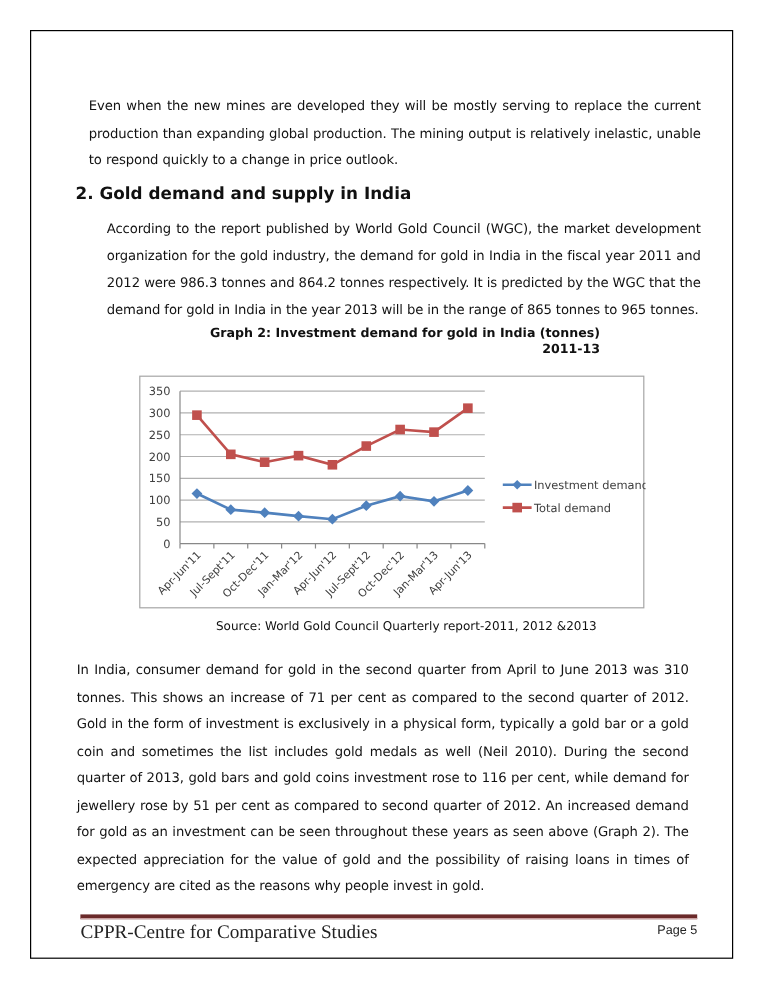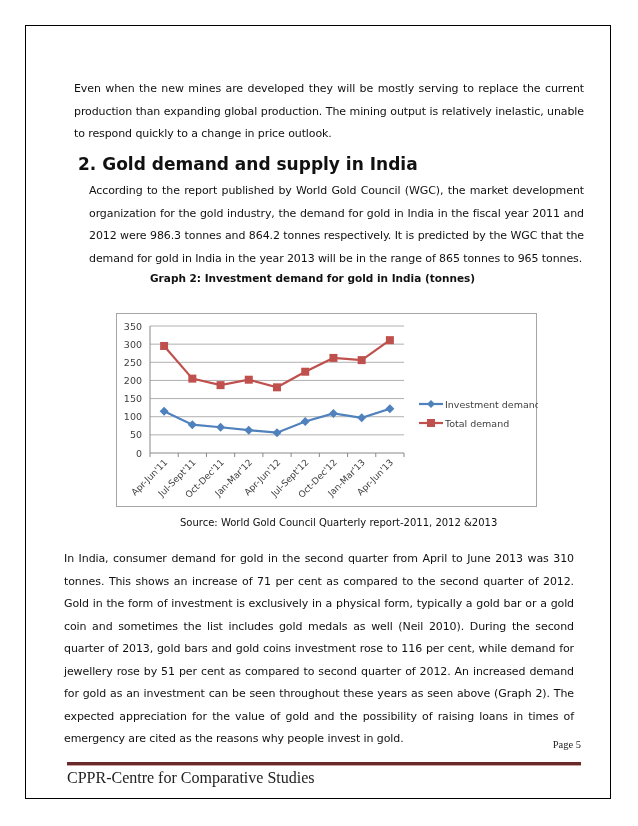--- a/index.html
+++ b/index.html
@@ -1,43 +1,44 @@
 <!DOCTYPE html>
 <html><head>
   <meta charset="utf-8">
   <style>
     html, body { margin: 0; padding: 0; background: #ffffff; }
     body { width: 638px; height: 826px; position: relative; overflow: hidden; font-family: "DejaVu Sans", sans-serif; color: #111; }
     .page-frame { position: absolute; left: 25px; top: 25px; width: 586px; height: 774px; border: 1.5px solid #000; box-sizing: border-box; }
     .para { position: absolute; font-size: 11px; line-height: 22.5px; text-align: justify; text-align-last: left; letter-spacing: -0.1px; }
     .p1 { left: 74px; top: 78px; width: 510px; }
-    .heading { position: absolute; left: 78px; top: 154px; font-size: 17px; font-weight: bold; color: #111; letter-spacing: 0; }
+    .heading { position: absolute; left: 63px; top: 154px; font-size: 14px; font-weight: bold; color: #111; letter-spacing: 0; }
     .p2 { left: 89px; top: 180px; width: 495px; }
-    .graph-title { position: absolute; left: 150px; top: 272px; width: 350px; text-align: left; font-size: 10.5px; font-weight: bold; line-height: 13px; }
+    .graph-title { position: absolute; left: 150px; top: 272px; width: 350px; text-align: right; font-size: 10.5px; font-weight: bold; line-height: 13px; }
     .chart-frame { position: absolute; left: 116px; top: 313px; width: 421px; height: 194px; border: 1px solid #a6a6a6; box-sizing: border-box; background: #fff; }
     svg.chart { position: absolute; left: 0; top: 0; }
     .source { position: absolute; left: 180px; top: 517px; font-size: 10px; }
     .p3 { left: 64px; top: 548px; width: 510px; }
     .footer-rule { position: absolute; left: 67px; top: 762px; width: 514px; height: 3px; background: #6b2a2a; border-bottom: 1px solid #c9a0a0; }
     .footer-left { position: absolute; left: 67px; top: 769px; font-family: "Liberation Serif", serif; font-size: 16px; color: #222; }
-    .footer-right { position: absolute; right: 57px; top: 739px; font-family: Liberation Serif, serif; font-size: 10.5px; color: #222; margin-left: 16px; }
+    .footer-right { position: absolute; right: 57px; top: 769px; font-family: Liberation Sans, sans-serif; font-size: 10.5px; color: #222; margin-left: 16px; }
   </style>
 </head>
 <body>
 
 <div class="page-frame"></div>
 
 <div class="para p1">Even when the new mines are developed they will be mostly serving to replace the current production than expanding global production. The mining output is relatively inelastic, unable to respond quickly to a change in price outlook.</div>
 
 <div class="heading">2. Gold demand and supply in India</div>
 
 <div class="para p2">According to the report published by World Gold Council (WGC), the market development organization for the gold industry, the demand for gold in India in the fiscal year 2011 and 2012 were 986.3 tonnes and 864.2 tonnes respectively. It is predicted by the WGC that the demand for gold in India in the year 2013 will be in the range of 865 tonnes to 965 tonnes.</div>
 
 <div class="graph-title">
   <div>Graph 2: Investment demand for gold in India (tonnes)</div>
+  <div>2011-13</div>
 </div>
 
 <div class="chart-frame">
   <svg class="chart" id="chart" width="421" height="194">
       <text x="25" y="142.5" text-anchor="end" font-size="9.5" fill="#404040" font-family="DejaVu Sans, sans-serif">0</text>
       <line x1="33" x2="287" y1="120.85714285714286" y2="120.85714285714286" stroke="#b0b0b0" stroke-width="1"></line>
       <text x="25" y="124.35714285714286" text-anchor="end" font-size="9.5" fill="#404040" font-family="DejaVu Sans, sans-serif">50</text>
       <line x1="33" x2="287" y1="102.71428571428572" y2="102.71428571428572" stroke="#b0b0b0" stroke-width="1"></line>
       <text x="25" y="106.21428571428572" text-anchor="end" font-size="9.5" fill="#404040" font-family="DejaVu Sans, sans-serif">100</text>
       <line x1="33" x2="287" y1="84.57142857142858" y2="84.57142857142858" stroke="#b0b0b0" stroke-width="1"></line>

